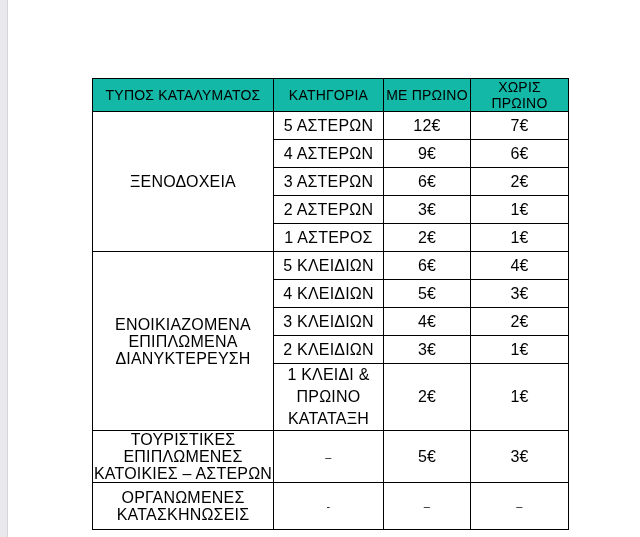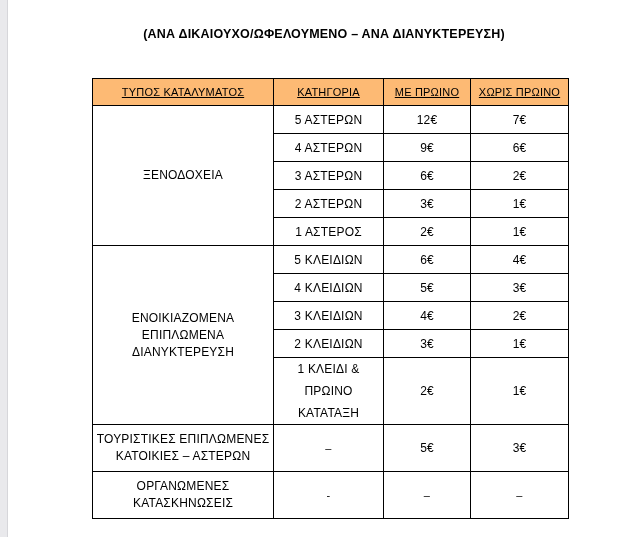--- a/index.html
+++ b/index.html
@@ -66,32 +66,31 @@
     font-weight: normal;
   }
 
   
   .col-type  { width: 181px; }
   .col-cat   { width: 110px; }
   .col-with  { width: 87px;  }
   .col-wout  { width: 98px;  }
 
   thead th {
-    background: #fdba74;
+    background: #14b8a6;
     font-weight: bold;
     height: 26px;
-    font-size: 11px;
+    font-size: 14px;
     letter-spacing: 0.2px;
     border-bottom: 3px solid #8a8a6e;
-    text-decoration: underline;
   }
 
   tbody td {
     height: 27px;
-    font-size: 12px;
+    font-size: 16px;
     letter-spacing: 0.2px;
   }
 
   .group-cell {
     line-height: 17px;
     margin-top: 8px;
   }
 
   .tall-row td {
     height: 46px;
@@ -113,21 +112,20 @@
     font-size: 11px;
   }
 </style>
 </head>
 <body>
 
 <div id="left-gutter"></div>
 
 <div id="page">
 
-  <div id="doc-title">(ΑΝΑ ΔΙΚΑΙΟΥΧΟ/ΩΦΕΛΟΥΜΕΝΟ – ΑΝΑ ΔΙΑΝΥΚΤΕΡΕΥΣΗ)</div>
 
   <table id="price-table">
     <colgroup>
       <col class="col-type">
       <col class="col-cat">
       <col class="col-with">
       <col class="col-wout">
     </colgroup>
     <thead>
       <tr>

